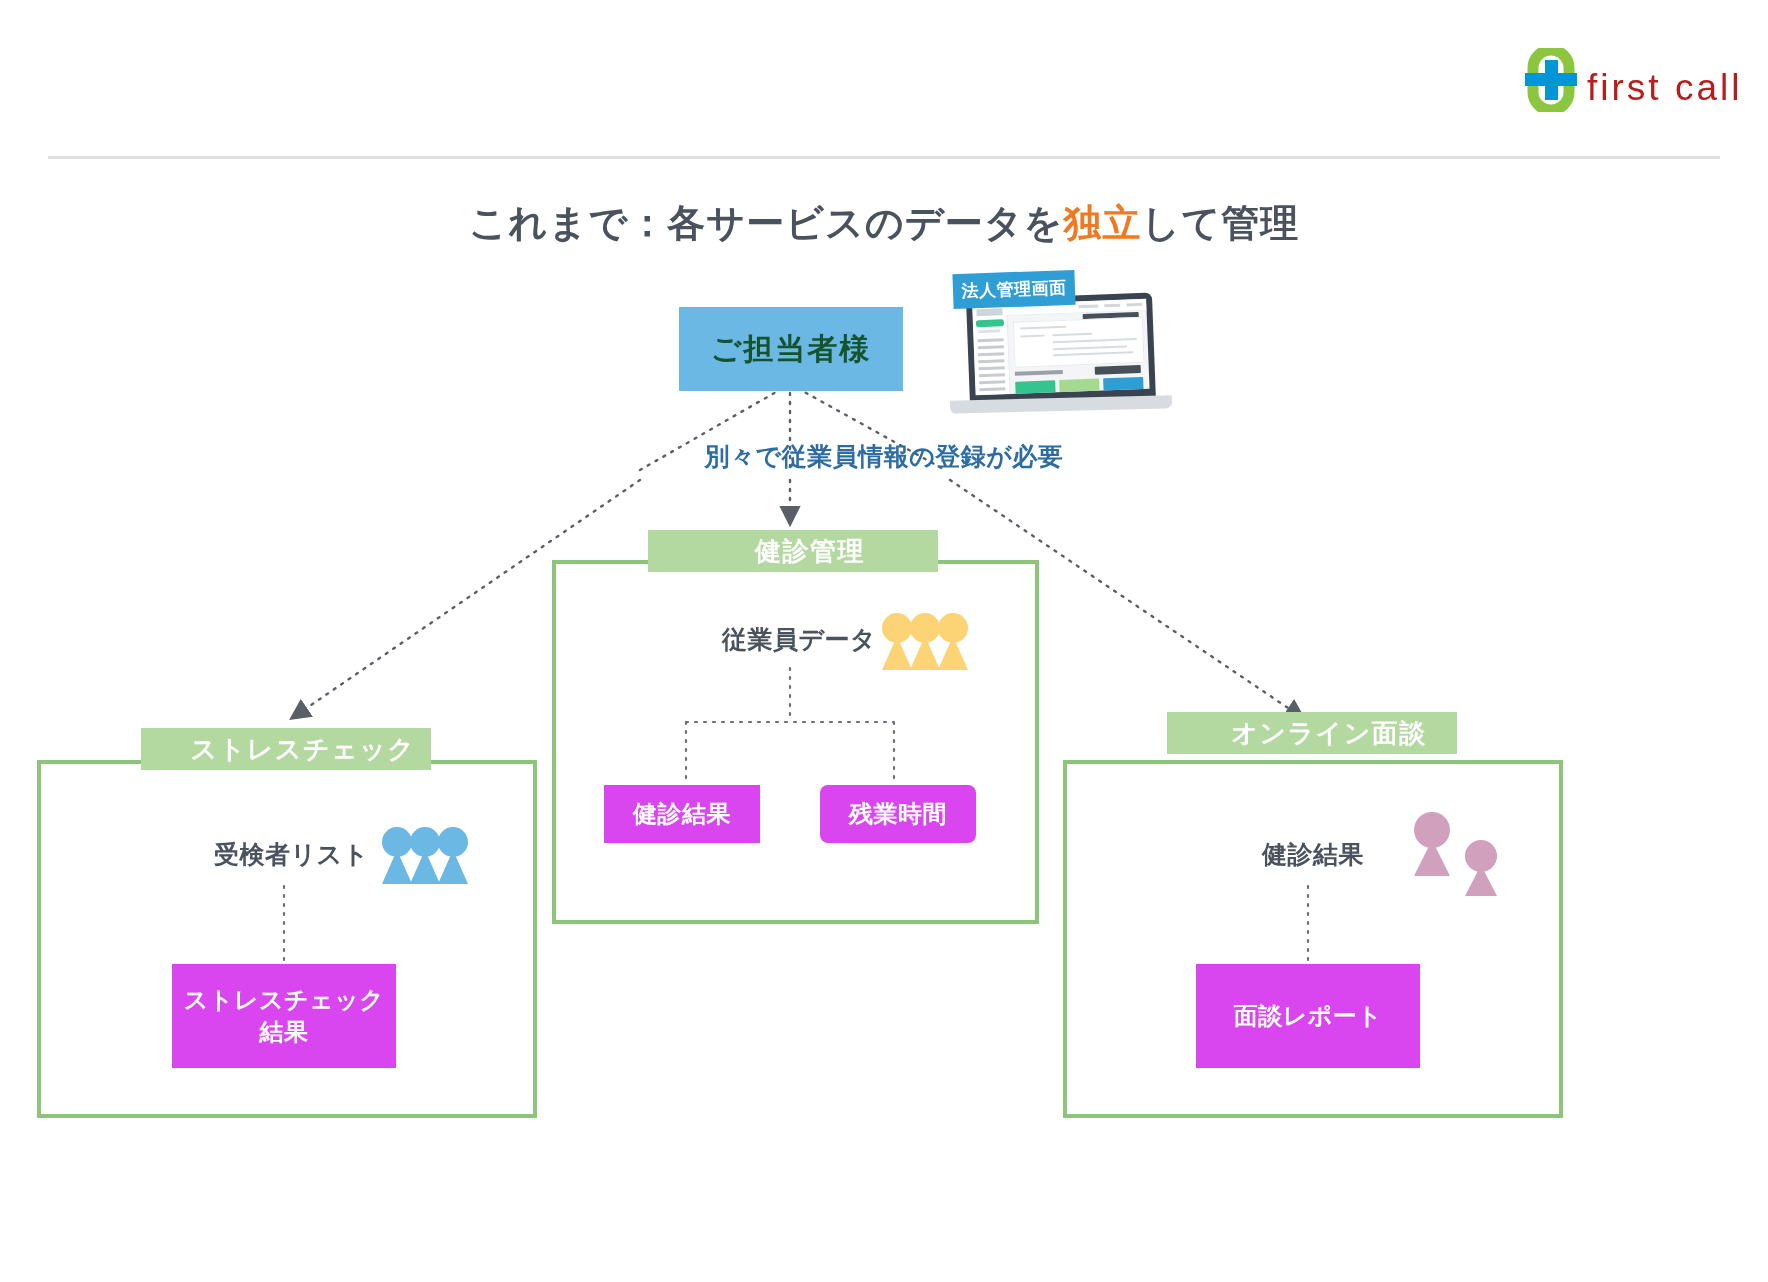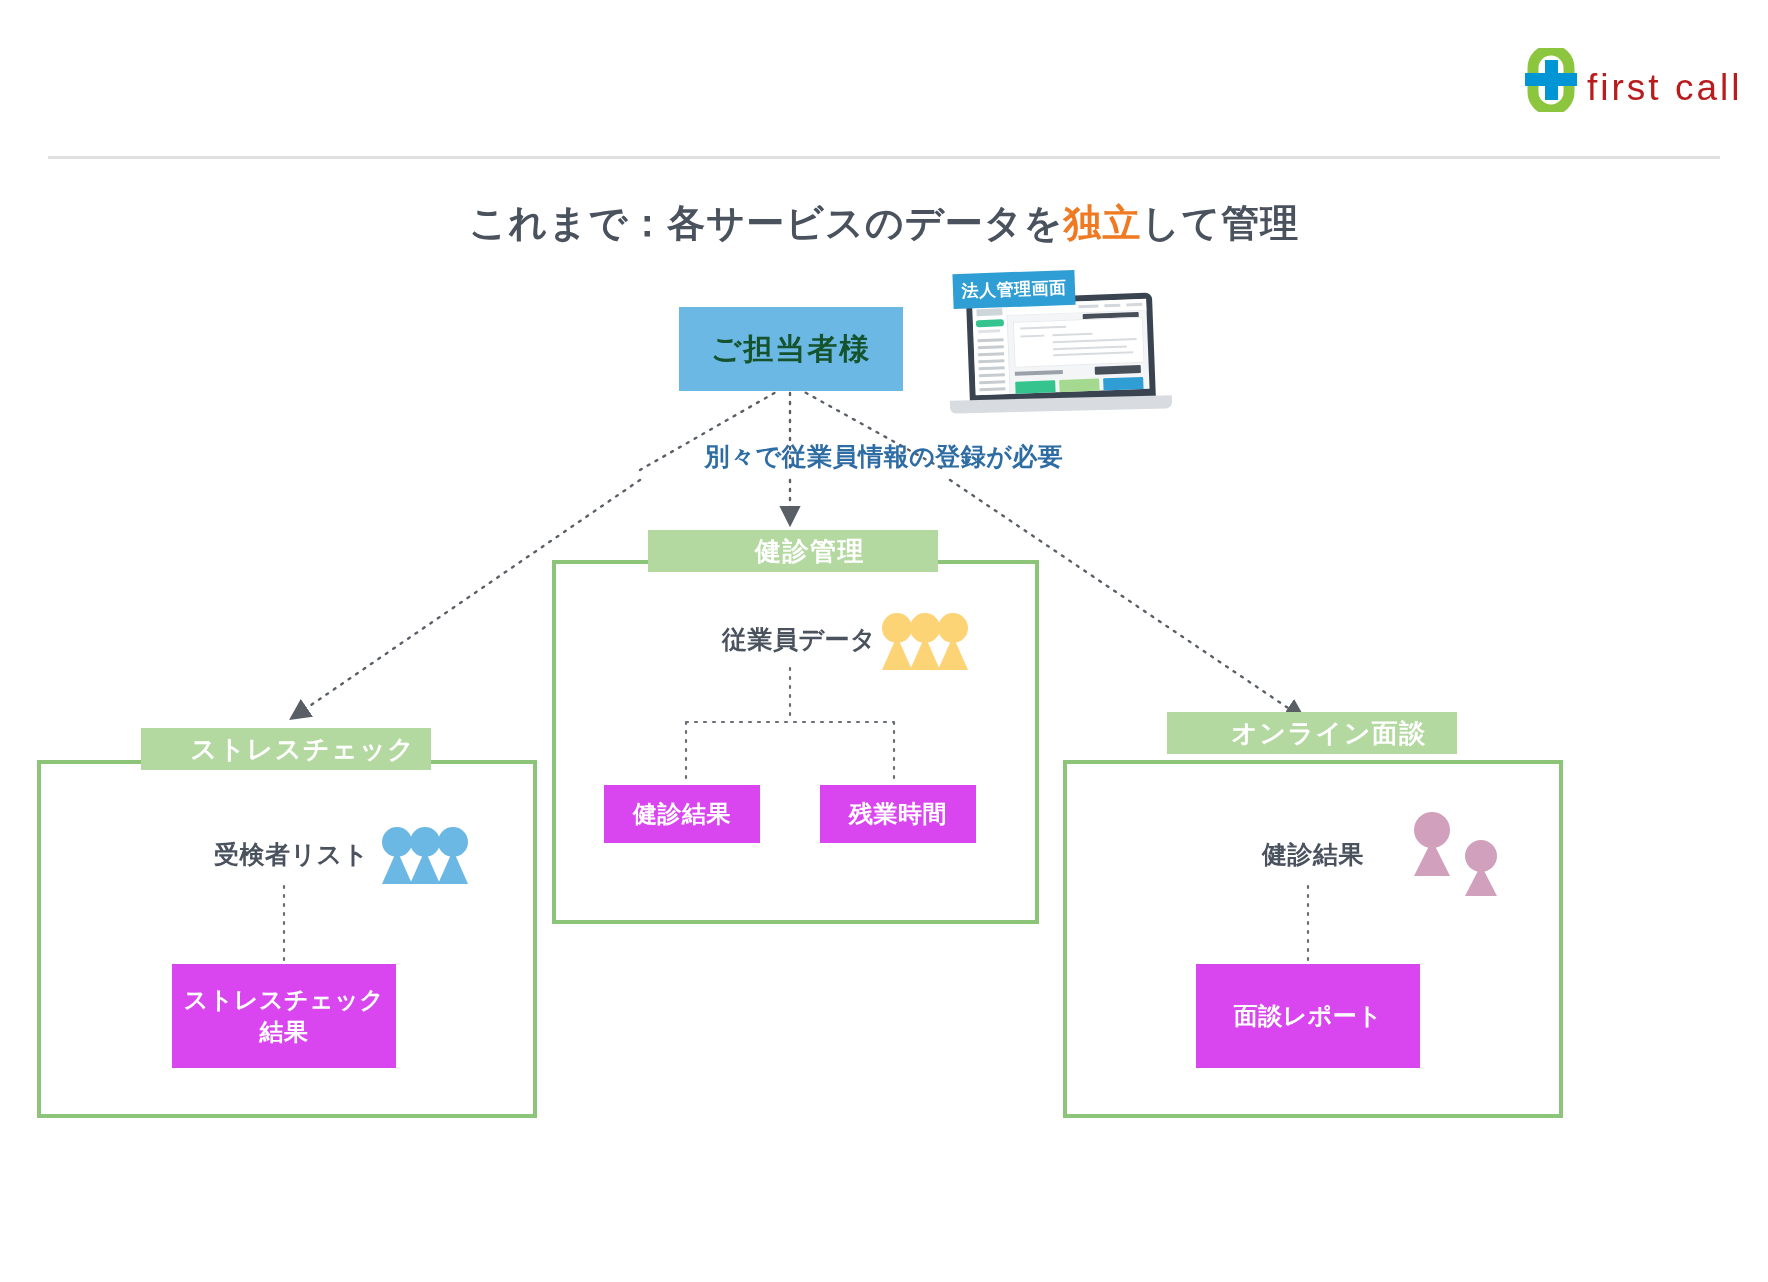--- a/index.html
+++ b/index.html
@@ -280,21 +280,21 @@
     font-weight: bold;
     display: flex;
     align-items: center;
     justify-content: center;
     text-align: center;
     line-height: 1.32;
     letter-spacing: 0.5px;
   }
   #tile-stress-result { left: 172px;  top: 964px; width: 224px; height: 104px; }
   #tile-kenshin-res   { left: 604px;  top: 785px; width: 156px; height: 58px; }
-  #tile-overtime      { left: 820px;  top: 785px; width: 156px; height: 58px; }
+  #tile-overtime      { left: 820px;  top: 785px; width: 156px; height: 58px; border-radius: 8px; }
   #tile-online-report { left: 1196px; top: 964px; width: 224px; height: 104px; }
 </style>
 </head>
 <body>
 
 <div id="slide-header">
 
 
   <div id="header-rule"></div>
 

